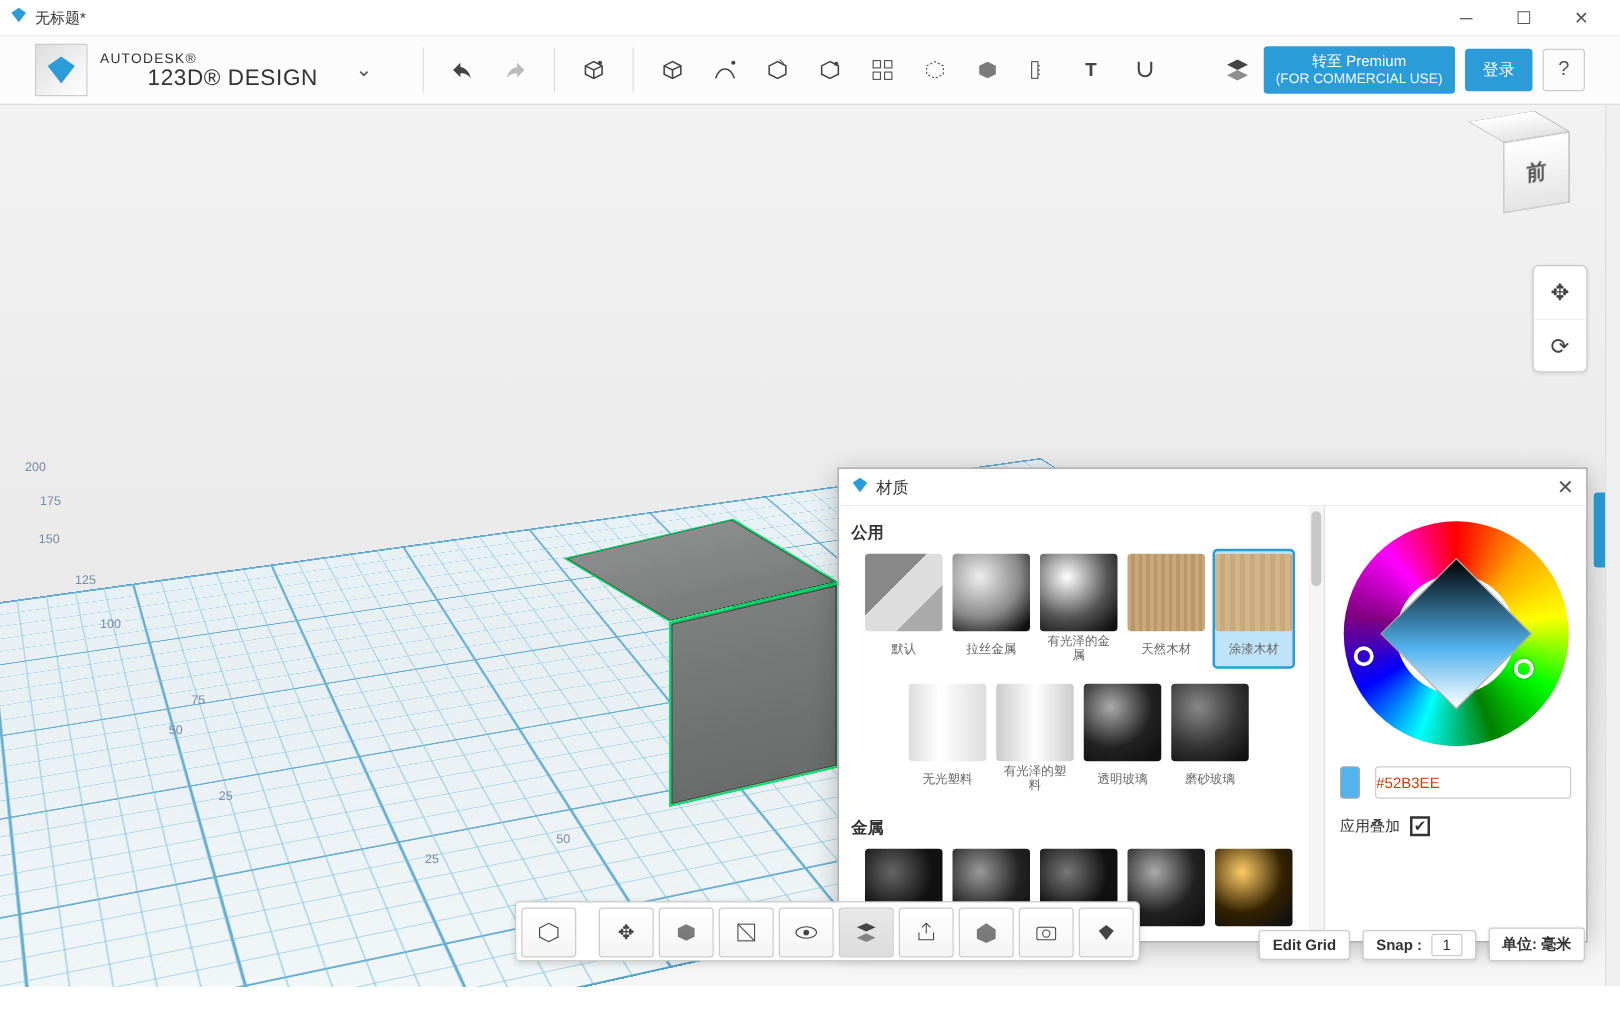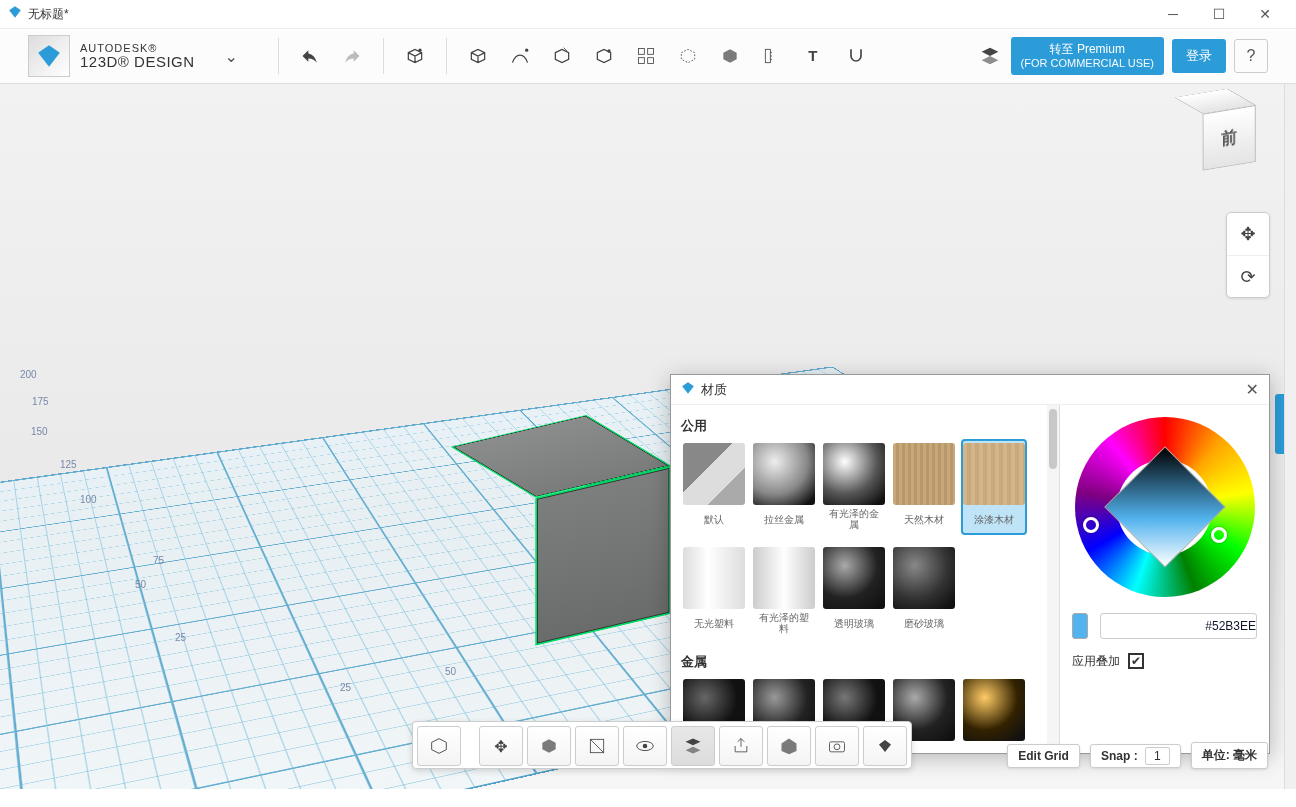--- a/index.html
+++ b/index.html
@@ -12,21 +12,21 @@
   .winbtns { display: flex; }
   .winbtn { width: 46px; height: 28px; display: flex; align-items: center; justify-content: center; color: #555; font-size: 14px; }
 
   
   .toolbar { height: 56px; border-top: 1px solid #eee; border-bottom: 1px solid #ddd; display: flex; align-items: center; padding: 0 28px; background: #fcfcfc; }
   .logo-block { display: flex; align-items: center; gap: 10px; margin-right: 30px; }
   .logo-square { width: 42px; height: 42px; background: linear-gradient(135deg,#ddd,#fff); border:1px solid #ccc; display:flex; align-items:center; justify-content:center; }
   .logo-square svg { width: 26px; height: 26px; }
   .logo-text { line-height: 1; }
   .logo-text .line1 { font-size: 11px; letter-spacing: 1px; color:#333; }
-  .logo-text .line2 { font-size: 15px; font-weight: 300; color:#333; letter-spacing: 0.5px;}
+  .logo-text .line2 { font-size: 18px; font-weight: 300; color:#333; letter-spacing: 0.5px; margin-left: 38px;}
   .chev { margin-left: 20px; color:#555; }
   .tb-sep { width: 1px; height: 36px; background: #ddd; margin: 0 10px; }
   .tb-btn { width: 34px; height: 34px; display: flex; align-items: center; justify-content: center; color: #444; margin: 0 4px; border:1px solid transparent; border-radius:3px; }
   .tb-btn svg { width: 20px; height: 20px; }
   .tb-btn.disabled { opacity: .35; }
   .tb-spacer { flex: 1; }
   .premium-btn { background:#2b9cd8; color:#fff; border-radius:3px; padding:5px 10px; text-align:center; font-size:12px; line-height:1.2; margin-right:8px;}
   .premium-btn .sub { font-size:11px; opacity:.95; }
   .login-btn { background:#2b9cd8; color:#fff; border-radius:3px; padding:8px 14px; font-size:13px; margin-right:8px;}
   .help-btn { width:34px; height:34px; border:1px solid #ccc; border-radius:3px; display:flex; align-items:center; justify-content:center; color:#555; font-size:16px;}
@@ -67,41 +67,41 @@
   
   .dialog { position:absolute; left:670px; top:290px; width:600px; height:380px; background:#fff; border:1px solid #999; box-shadow:0 4px 20px rgba(0,0,0,.25); display:flex; flex-direction:column; }
   .dlg-title { height:30px; display:flex; align-items:center; padding:0 10px; border-bottom:1px solid #eee; font-size:13px; color:#333;}
   .dlg-title .app-icon{ margin-right:6px;}
   .dlg-close { margin-left:auto; font-size:16px; color:#555; cursor:pointer;}
   .dlg-body { flex:1; display:flex; overflow:hidden;}
   .mat-list { flex:1; overflow-y:auto; padding:6px 2px 6px 10px;}
   .mat-scroll { width:12px; background:#f5f5f5;}
   .mat-scroll .thumb{ height:60px; background:#c8c8c8; border-radius:6px; margin:4px 2px;}
   .section-h { font-size:13px; font-weight:bold; color:#333; margin:6px 0 4px;}
-  .swatches { display:flex; flex-wrap:wrap; gap:4px;}
+  .swatches { display:flex; flex-wrap:wrap; gap:4px;justify-content:center;}
   .swatch { width:66px; display:flex; flex-direction:column; align-items:center; padding:2px; border:2px solid transparent; border-radius:4px;}
   .swatch.selected { background:#bfe4f7; border-color:#2b9cd8;}
   .sw-img { width:62px; height:62px; border-radius:3px; }
   .sw-label { font-size:10px; color:#666; text-align:center; margin-top:2px; height:24px; line-height:1.1; display:flex; align-items:center;}
   .sphere { background: radial-gradient(circle at 35% 30%, var(--hi,#fff), var(--lo,#555) 55%, #111 90%);}
   .wood { background: repeating-linear-gradient(90deg,#c8a878 0 3px,#b8986a 3px 6px);}
   .wood2 { background: repeating-linear-gradient(90deg,#d4b58a 0 4px,#c7a97c 4px 8px);}
   .cyl { background: linear-gradient(90deg,#ddd,#fff 40%,#ddd);}
   .default-sw { background: linear-gradient(135deg,#888 0 40%, #ddd 40% 70%, #aaa 70%);}
 
   .color-panel { width:210px; border-left:1px solid #ddd; padding:12px; display:flex; flex-direction:column; align-items:center;}
   .wheel { width:180px; height:180px; border-radius:50%; background: conic-gradient(red,orange,yellow,lime,green,cyan,blue,purple,magenta,red); position:relative; display:flex; align-items:center; justify-content:center;}
   .wheel-inner { width:95px; height:95px; background:#fff; border-radius:50%; position:absolute;}
   .diamond { width:86px; height:86px; transform:rotate(45deg); background:linear-gradient(135deg,#000,#52b3ee 60%,#fff); position:relative; z-index:1; border:1px solid #aaa;}
   .ring-handle{ position:absolute; width:16px; height:16px; border:3px solid #fff; border-radius:50%; box-shadow:0 0 2px rgba(0,0,0,.5);}
   .handle-a { left:8px; top:100px;}
   .handle-b { left:136px; top:110px;}
   .color-row{ display:flex; gap:12px; margin-top:16px; width:100%;}
   .color-chip{ width:26px; height:26px; background:#52b3ee; border:1px solid #aaa; border-radius:3px;}
-  .hex-input{ flex:1; border:1px solid #ccc; border-radius:3px; height:26px; text-align:right; font-size:12px; color:#0f172a;}
+  .hex-input{ flex:1; border:1px solid #ccc; border-radius:3px; height:26px; text-align:left; font-size:12px; color:#c2410c;}
   .overlay-row{ display:flex; align-items:flex-start; gap:8px; margin-top:14px; font-size:12px; color:#333; align-self:flex-start;}
   .cb { width:16px; height:16px; border:2px solid #333; display:inline-flex; align-items:center; justify-content:center; font-size:12px;}
 
   
   .bottom-bar { position:absolute; left:412px; bottom:20px; height:48px; background:#fff; border:1px solid #ccc; border-radius:4px; box-shadow:0 2px 6px rgba(0,0,0,.15); display:flex; padding:4px; gap:4px;}
   .bb-btn { width:44px; height:40px; border:1px solid #ccc; border-radius:3px; display:flex; align-items:center; justify-content:center; color:#444; background:linear-gradient(#fff,#f4f4f4);}
   .bb-btn.active { background:linear-gradient(#e8e8e8,#dcdcdc);}
   .bb-sep { width:10px;}
 
   

